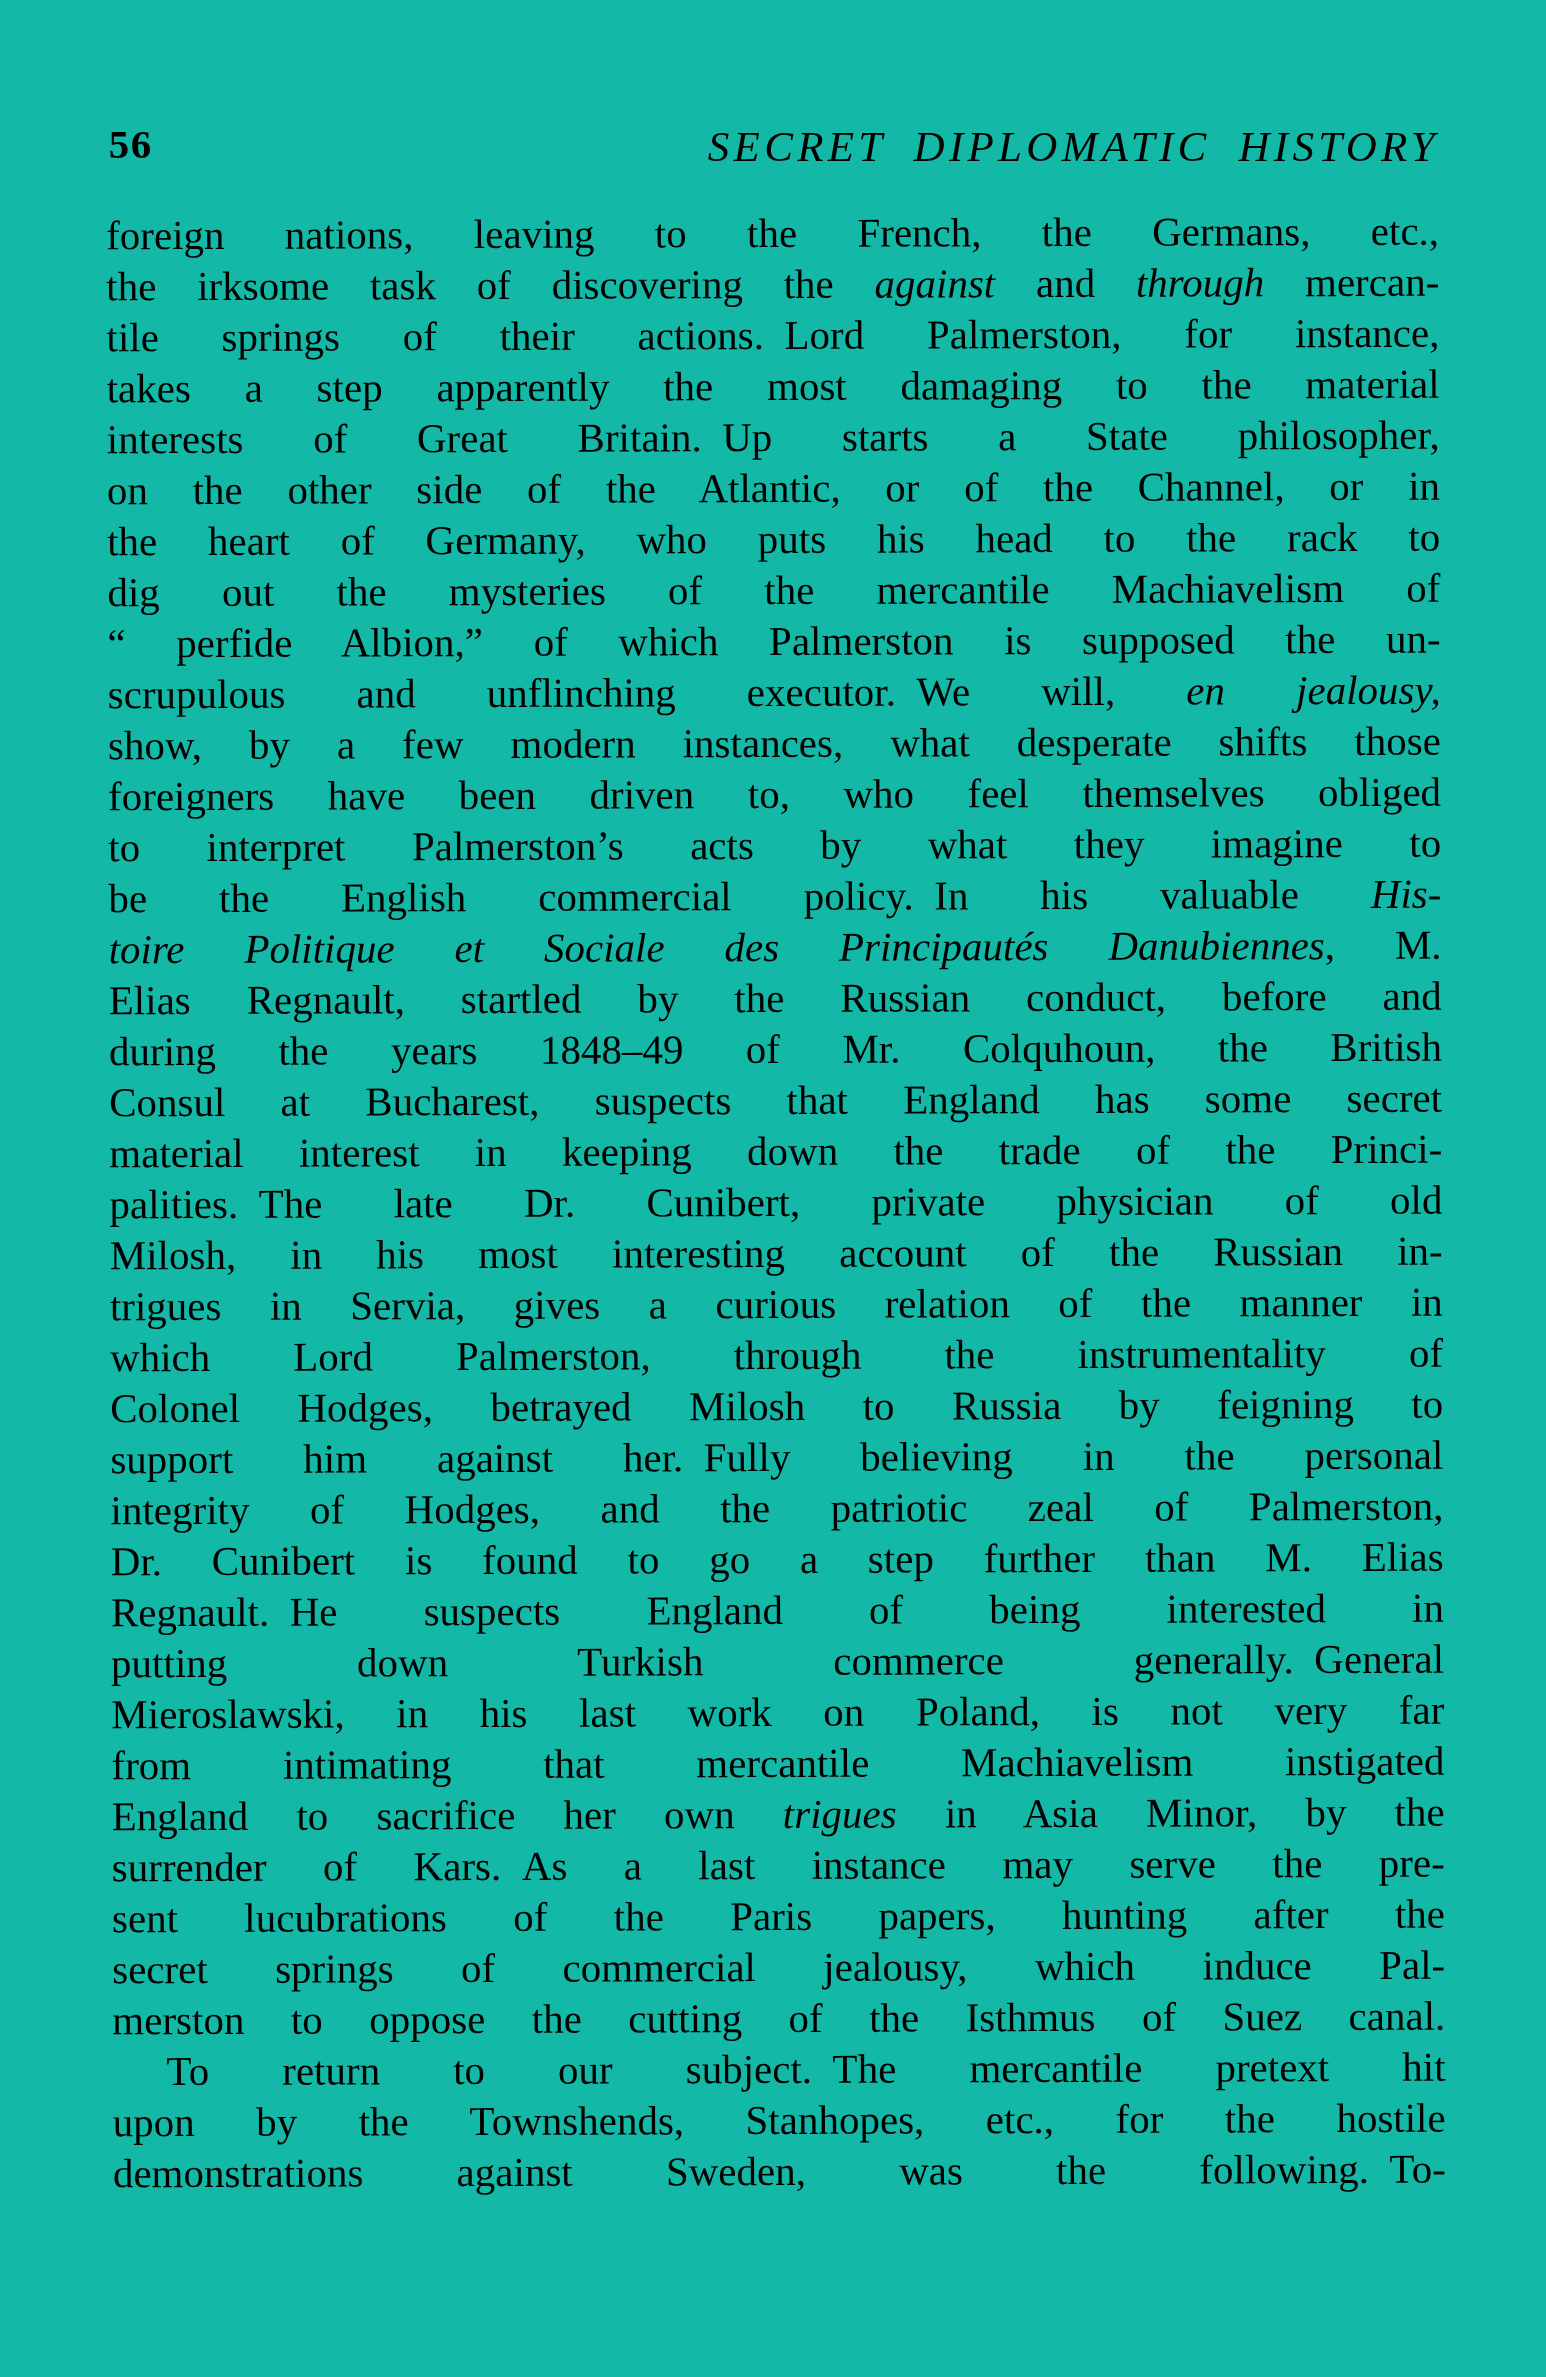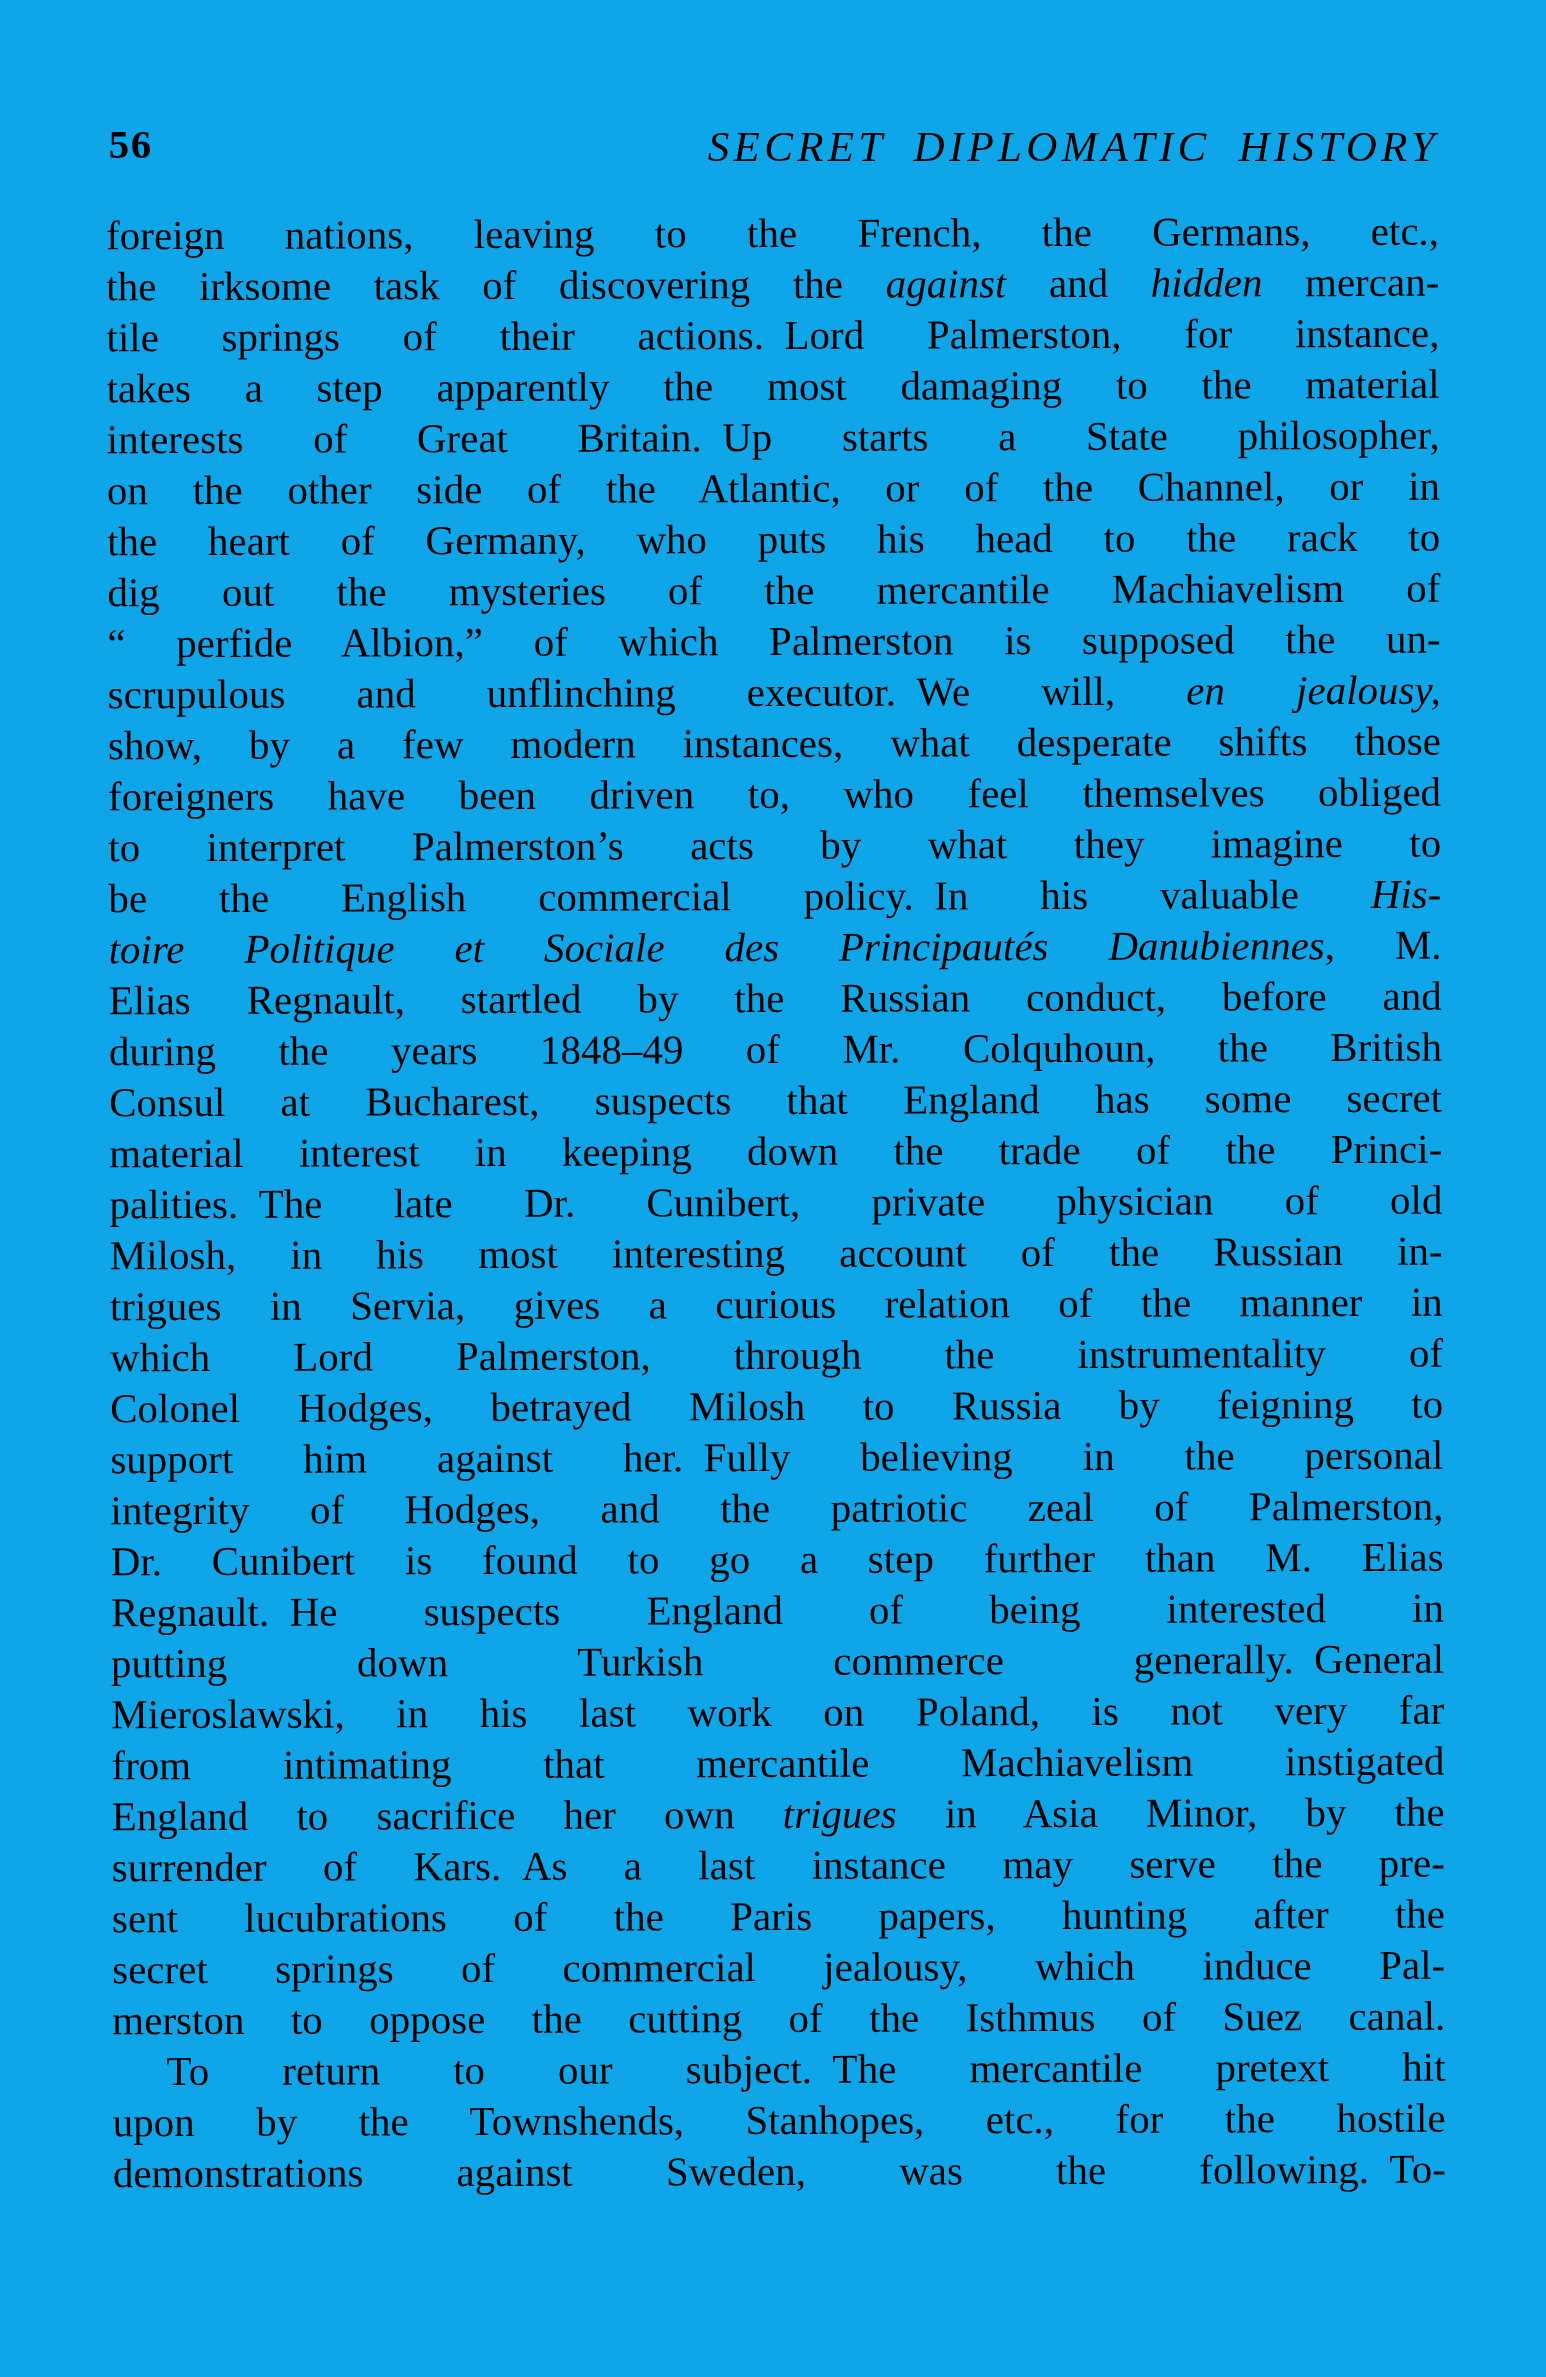--- a/index.html
+++ b/index.html
@@ -4,21 +4,21 @@
 <style>
   html, body {
     margin: 0;
     padding: 0;
     background: #ffffff;
   }
   .page {
     position: relative;
     width: 1547px;
     height: 2377px;
-    background: #0ea5e9;
+    background: #14b8a6;
     color: #000000;
     font-family: "Liberation Serif", "DejaVu Serif", serif;
     overflow: hidden;
   }
   .page-header {
     position: absolute;
     top: 118px;
     left: 106px;
     width: 1333px;
     height: 57px;
@@ -67,21 +67,21 @@
 </head>
 <body>
 
 <div class="page">
   <div class="page-header">
     <span class="page-number">56</span>
     <div class="running-title">SECRET DIPLOMATIC HISTORY</div>
   </div>
   <div class="body-text">
       <div class="line"><span>foreign nations, leaving to the French, the Germans, etc.,</span></div>
-      <div class="line"><span>the irksome task of discovering the </span><span class="it">against</span><span> and </span><span class="it">hidden</span><span> mercan-</span></div>
+      <div class="line"><span>the irksome task of discovering the </span><span class="it">against</span><span> and </span><span class="it">through</span><span> mercan-</span></div>
       <div class="line"><span>tile springs of their actions. Lord Palmerston, for instance,</span></div>
       <div class="line"><span>takes a step apparently the most damaging to the material</span></div>
       <div class="line"><span>interests of Great Britain. Up starts a State philosopher,</span></div>
       <div class="line"><span>on the other side of the Atlantic, or of the Channel, or in</span></div>
       <div class="line"><span>the heart of Germany, who puts his head to the rack to</span></div>
       <div class="line"><span>dig out the mysteries of the mercantile Machiavelism of</span></div>
       <div class="line"><span>“ perfide Albion,” of which Palmerston is supposed the un-</span></div>
       <div class="line"><span>scrupulous and unflinching executor. We will, </span><span class="it">en jealousy,</span></div>
       <div class="line"><span>show, by a few modern instances, what desperate shifts those</span></div>
       <div class="line"><span>foreigners have been driven to, who feel themselves obliged</span></div>

